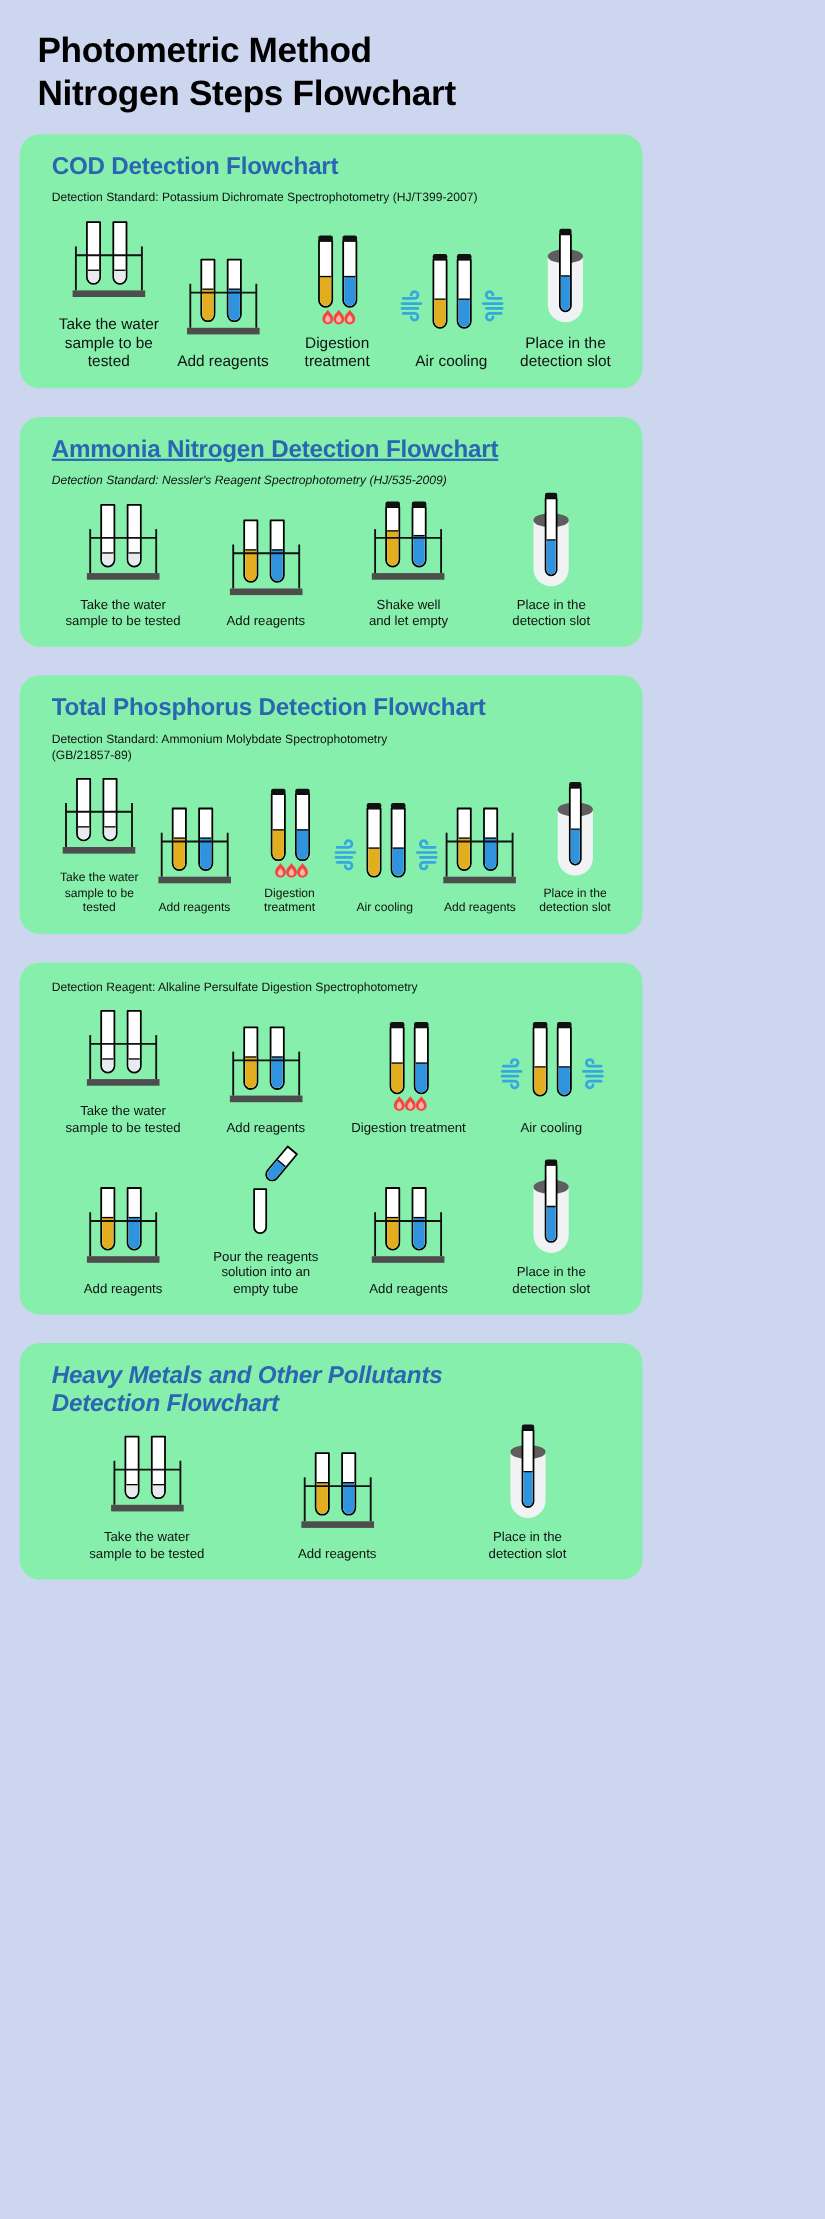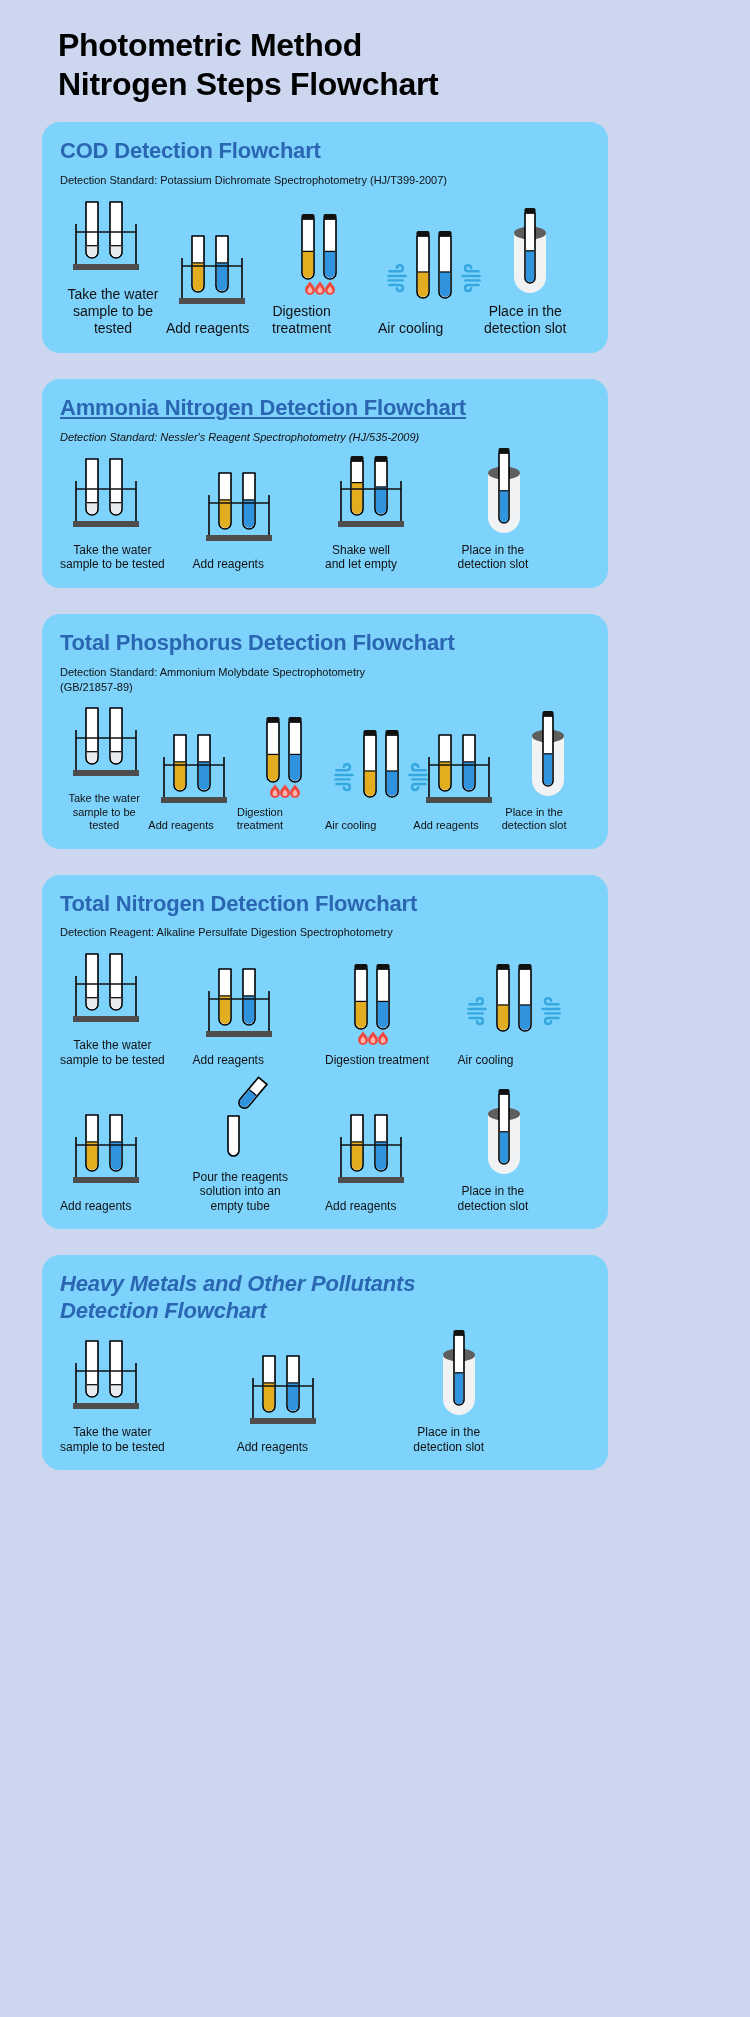--- a/index.html
+++ b/index.html
@@ -9,39 +9,38 @@
     background: #cdd6ef;
     font-family: "Liberation Sans", sans-serif;
   }
   .page {
     width: 602px;
     height: 2017px;
     background: #cdd6ef;
     position: relative;
     overflow: hidden;
     padding: 0 18px;
-    margin-left: 24px;
   }
   
   .main-title {
     padding: 26px 16px 18px 16px;
     color: #000;
     font-weight: bold;
     font-size: 32px;
     line-height: 1.22;
     letter-spacing: -0.3px;
   }
   .main-title .l { display: block; }
 
   
   .card {
-    background: #7dd3fc;
+    background: #86efac;
     border-radius: 18px;
     margin-bottom: 26px;
-    padding: 16px 18px 16px 18px;
+    padding: 16px 18px 16px 29px;
   }
   .card-title {
     color: #2b66b2;
     font-size: 22px;
     font-weight: bold;
     line-height: 1.22;
     margin-bottom: 8px;
     letter-spacing: -0.2px;
   }
   .card-std {
@@ -55,21 +54,21 @@
   .steps {
     display: flex;
     align-items: flex-end;
     justify-content: center;
     width: 100%;
   }
   .steps.r2 { margin-top: 10px; }
   .step {
     display: flex;
     flex-direction: column;
-    align-items: flex-start;
+    align-items: center;
     justify-content: flex-end;
     flex: 1 1 0;
     min-width: 0;
   }
   .step-art {
     height: 86px;
     display: flex;
     align-items: flex-end;
     justify-content: center;
     position: relative;
@@ -415,21 +414,20 @@
                 <path d="M 41.9 39.8 L 50.1 39.8" stroke="#000000" stroke-width="1.2"></path>
                 <rect x="40.4" y="-3" width="11.2" height="5.5" rx="2" fill="#111"></rect>
               </svg>
             </div>
             <div class="step-label">Place in the
 detection slot</div>
           </div>
         </div>
       </div>
       <div class="card">
-        <div class="card-title" style="white-space: pre-line;">Total Nitrogen Detection Flowchart</div>
         <div class="card-std" style="white-space: pre-line;">Detection Reagent: Alkaline Persulfate Digestion Spectrophotometry</div>
         <div class="steps sz-m">
           <div class="step">
             <div class="step-art">
               <svg width="92" height="86" viewBox="0 0 92 86">
                 <path d="M 26 8 L 26 58 A 6 6 0 0 0 38 58 L 38 8 Z" fill="#fff" stroke="#000000" stroke-width="1.6" stroke-linejoin="round"></path>
                 <path d="M 26.9 51.68 L 26.9 58 A 5.1 5.1 0 0 0 37.1 58 L 37.1 51.68 Z" fill="#e7eaef"></path>
                 <path d="M 26.9 51.68 L 37.1 51.68" stroke="#000000" stroke-width="1.2"></path>
                 <path d="M 50 8 L 50 58 A 6 6 0 0 0 62 58 L 62 8 Z" fill="#fff" stroke="#000000" stroke-width="1.6" stroke-linejoin="round"></path>
                 <path d="M 50.9 51.68 L 50.9 58 A 5.1 5.1 0 0 0 61.1 58 L 61.1 51.68 Z" fill="#e7eaef"></path>

